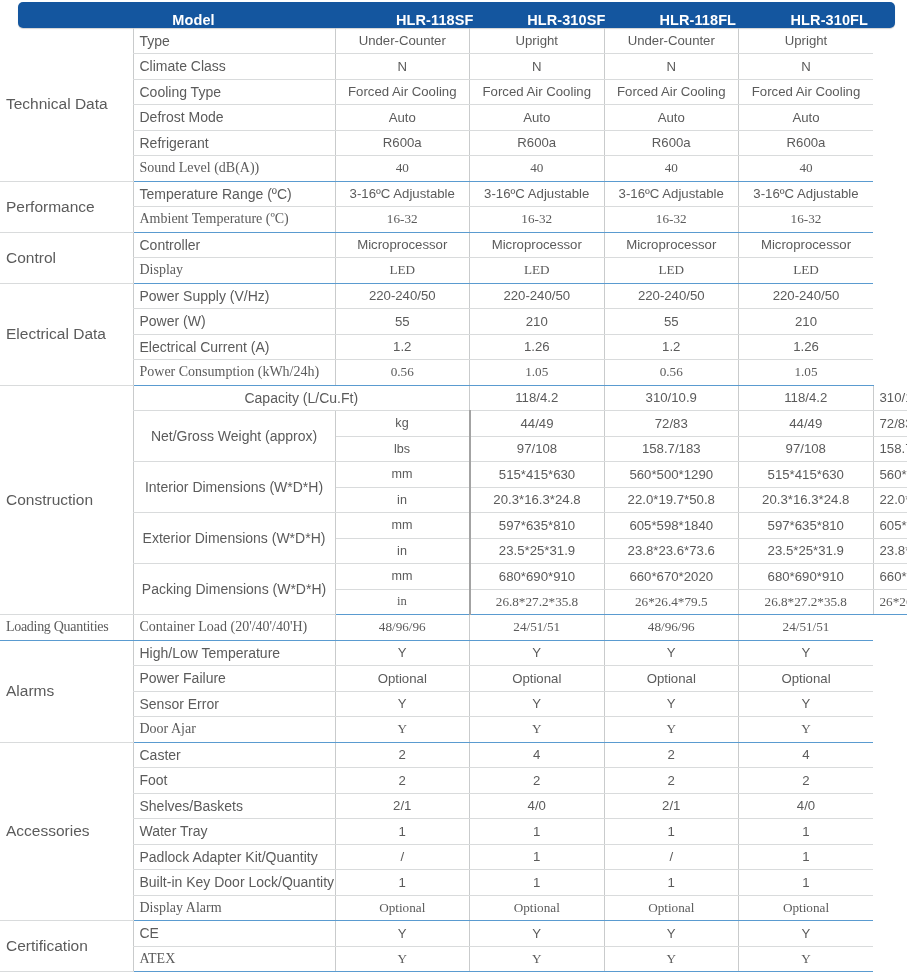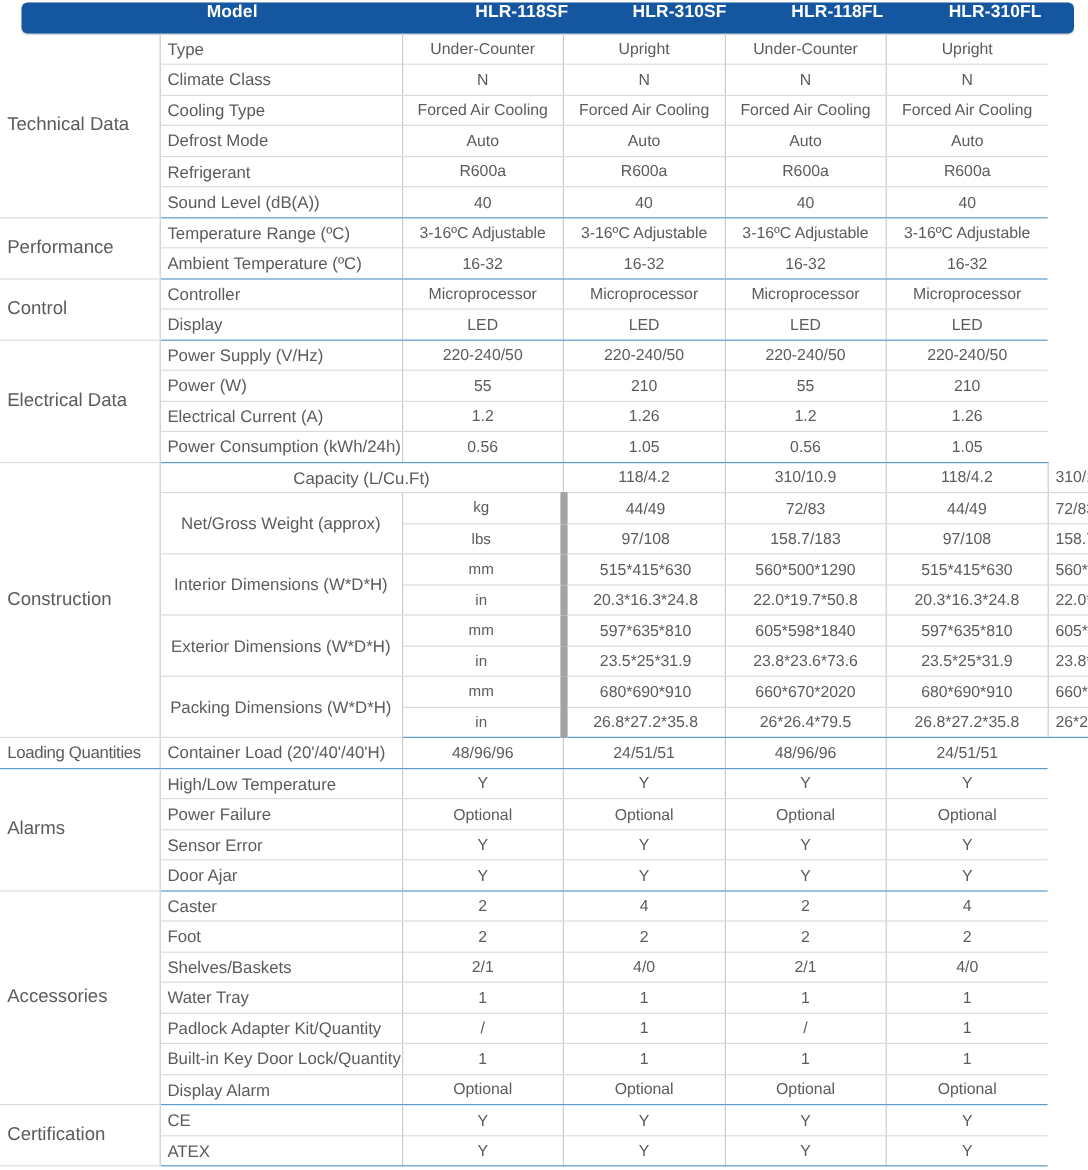--- a/index.html
+++ b/index.html
@@ -22,21 +22,21 @@
   }
 
   
   .header-bar {
     position: absolute;
     left: 18px; top: 2px;
     width: 877px; height: 26px;
     background: #14569f;
     border-radius: 5px;
     display: flex;
-    align-items: flex-start;
+    align-items: flex-end;
     box-shadow: 0 1px 1px rgba(0,0,0,0.18);
   }
   .header-bar .hcell {
     color: #ffffff;
     font-size: 14.5px;
     font-weight: bold;
     text-align: center;
     white-space: nowrap;
     letter-spacing: 0.1px;
   }
@@ -89,34 +89,34 @@
   }
   td.param.narrow {
     width: 168px;
     border-right: 1px solid #c9cbcc;
     text-align: center;
   }
   
   td.unit {
     width: 34px;
     text-align: center;
-    border-right: 6px solid #a3a3a3;
+    border-right: 2px solid #a3a3a3;
     font-size: 12.6px;
   }
   
   td.val {
     width: 134.5px;
     text-align: center;
     border-right: 1px solid #c9cbcc;
     font-size: 13.2px;
   }
   td.val.last { border-right: none; }
 
   
-  tr.sec-end > td { border-bottom: 1.6px solid #5a9bd0 !important; }
+  tr.sec-end > td { border-bottom: 1.6px solid #5a9bd0 !important; font-family: Liberation Serif, serif; }
 </style>
 </head>
 <body>
 
 <div id="spec-sheet">
 
   <div class="header-bar">
     <div class="hcell model-label">Model</div>
     <div class="hcell model-col">HLR-118SF</div>
     <div class="hcell model-col">HLR-310SF</div>

